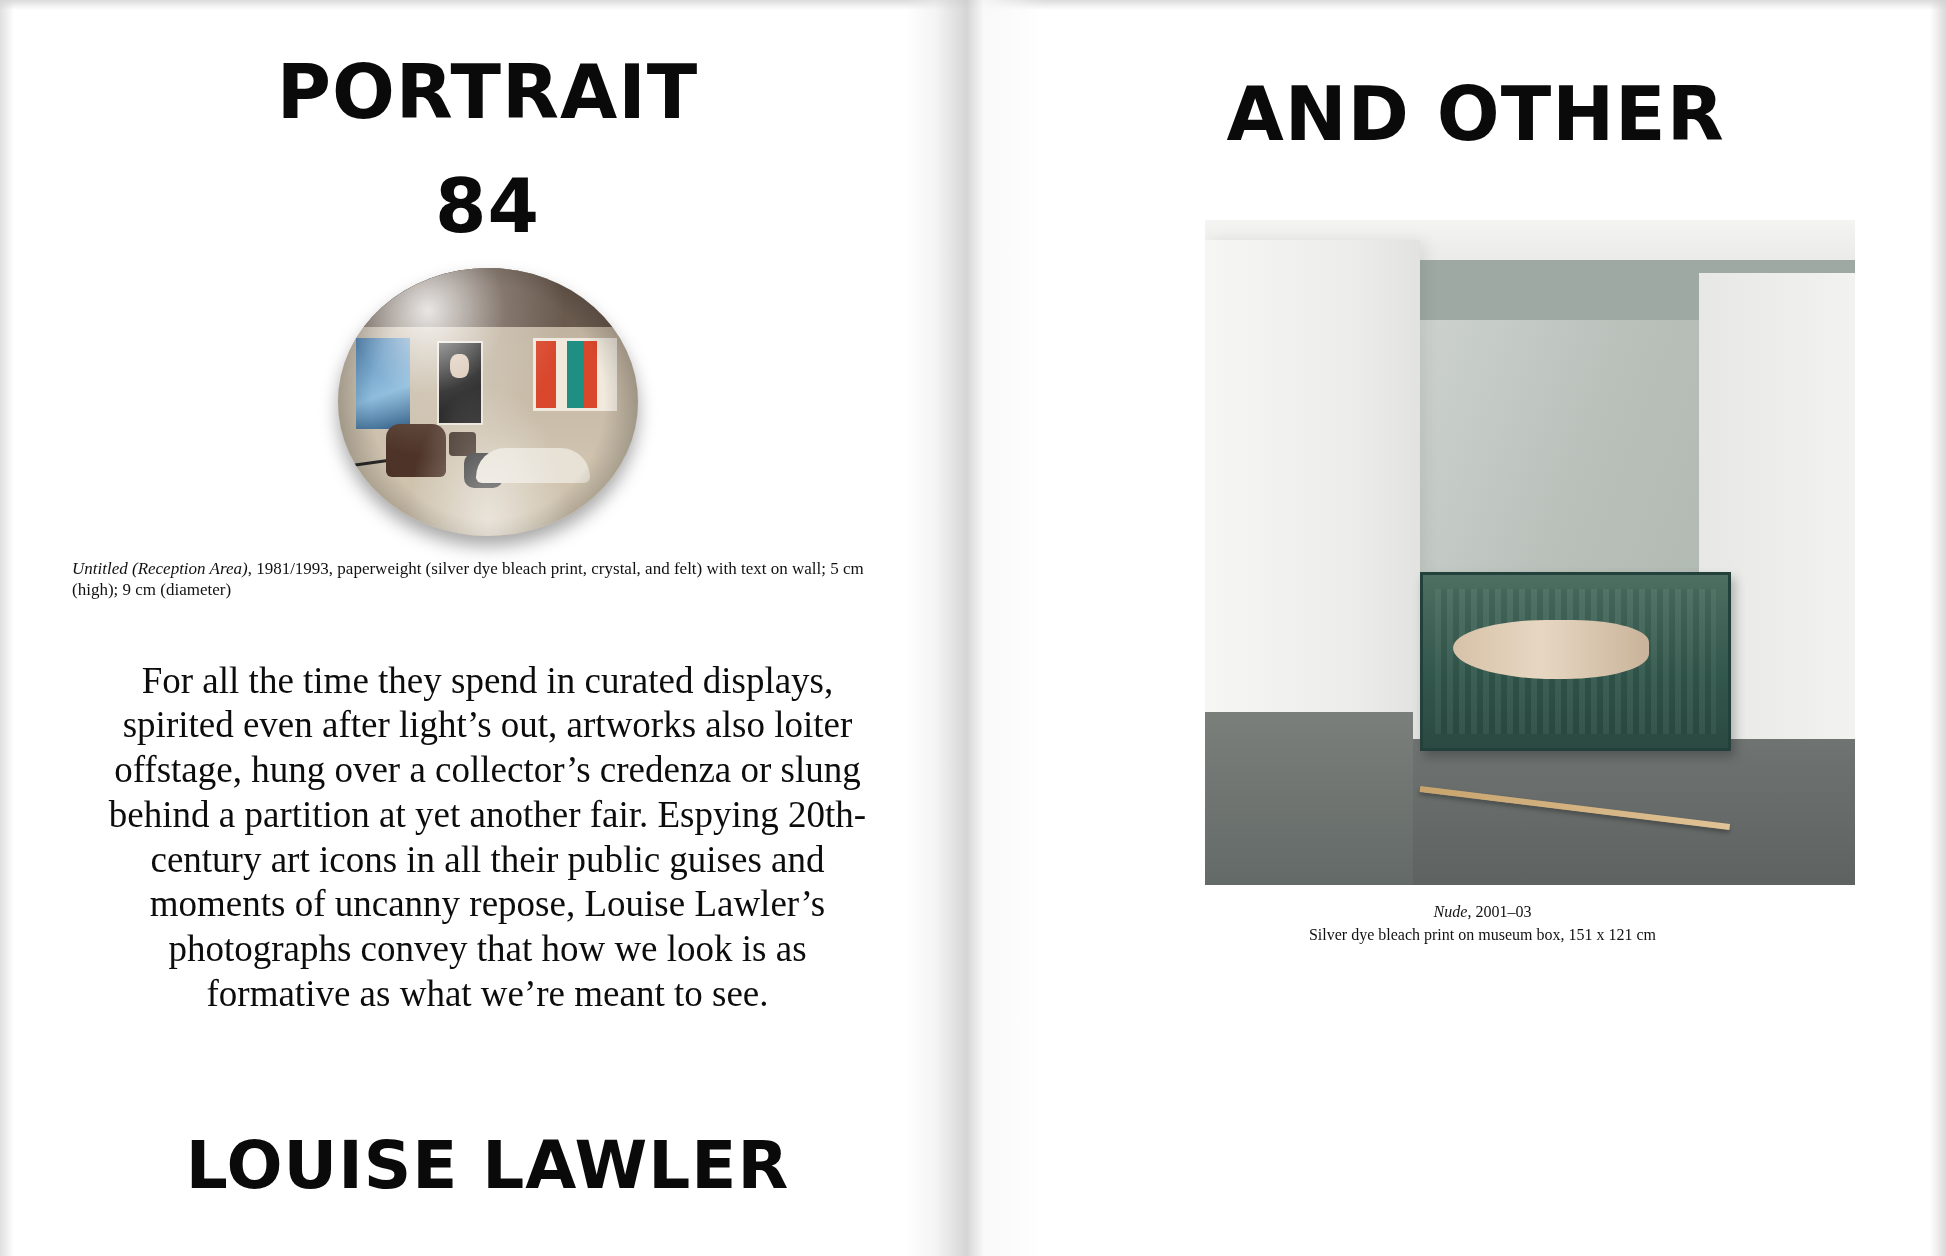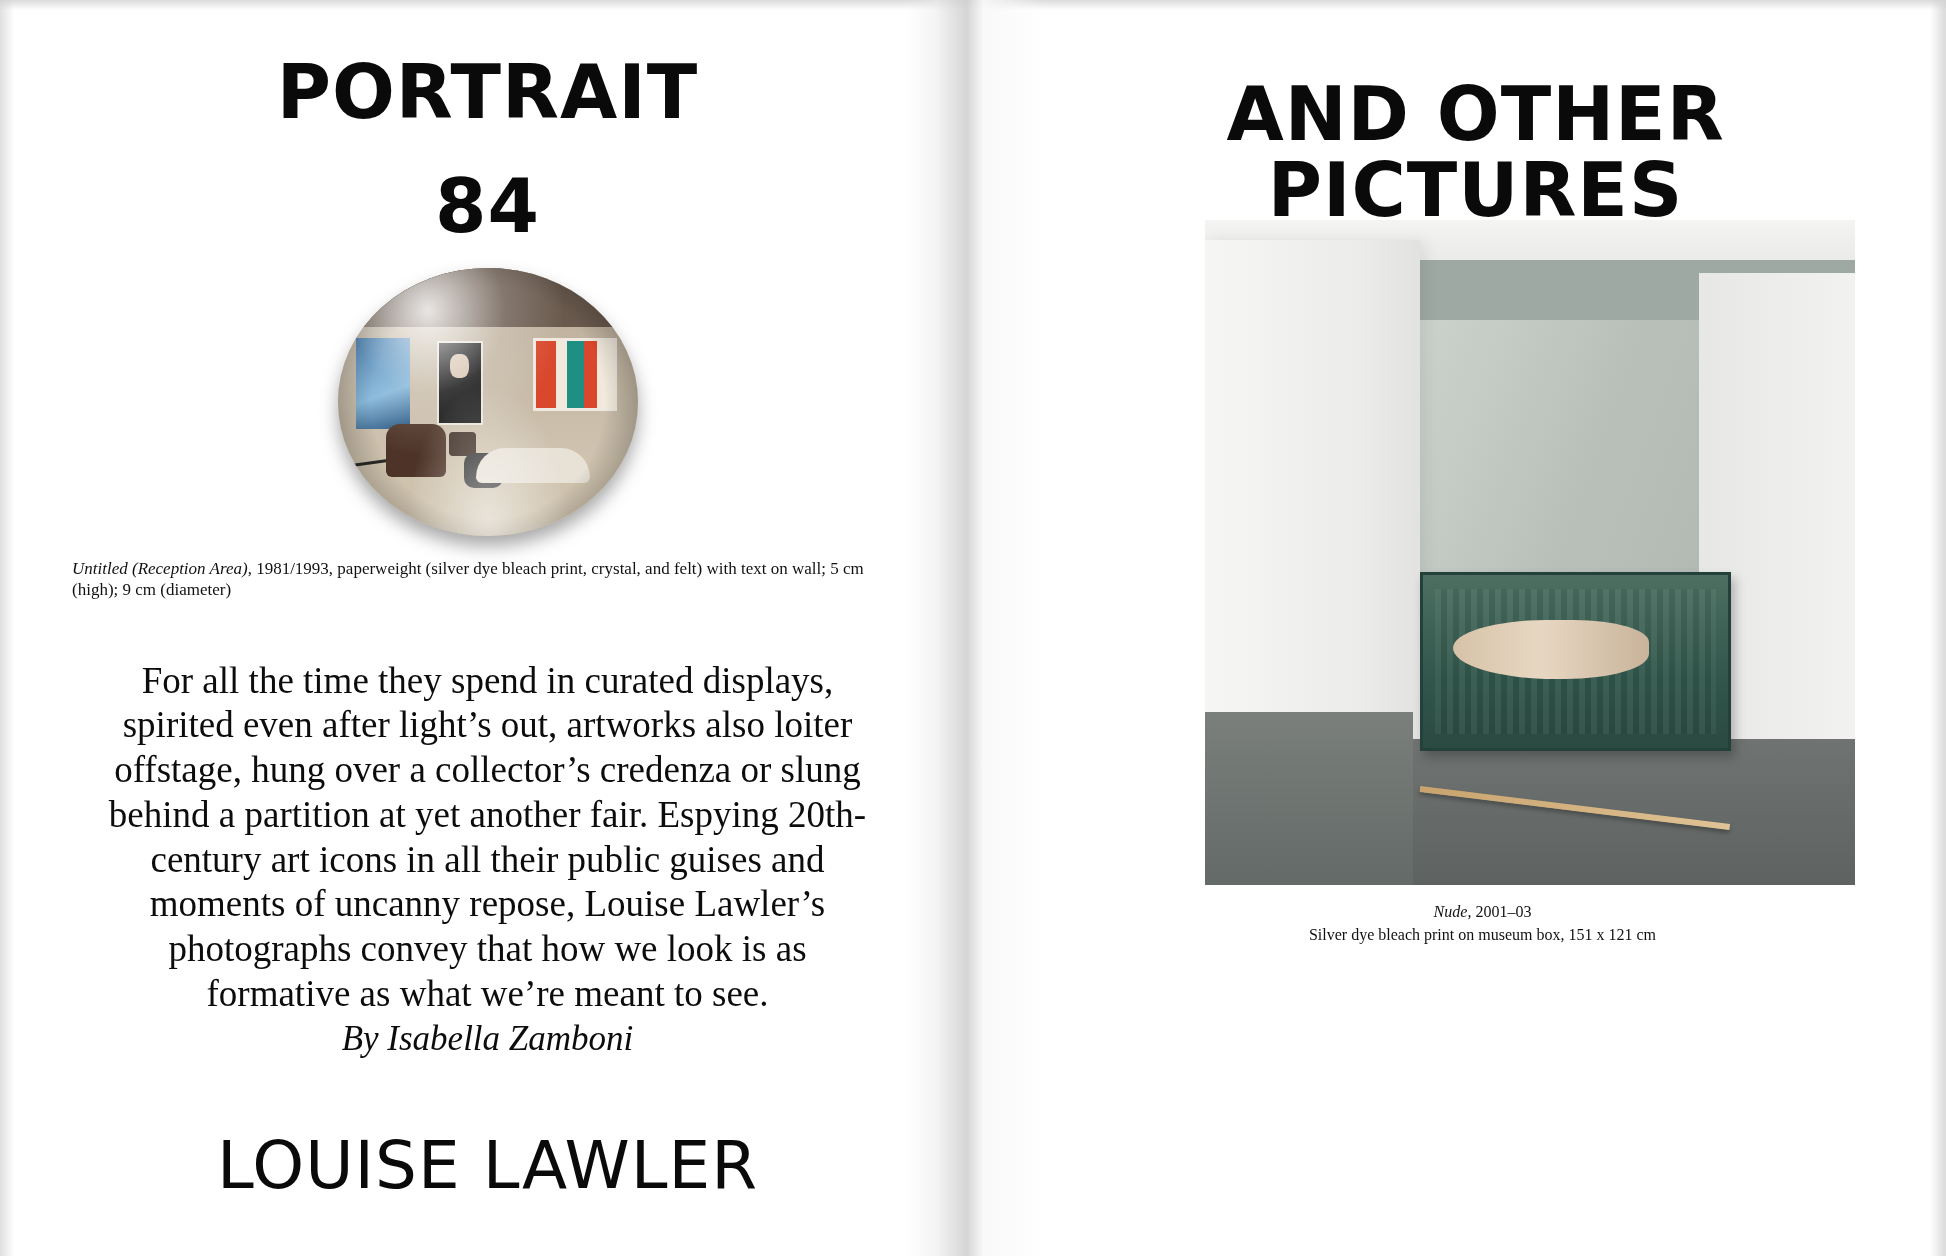--- a/index.html
+++ b/index.html
@@ -219,21 +219,21 @@
     color: #0c0c0c;
   }
 
   .artist-name {
     position: absolute;
     left: 0;
     bottom: 52px;
     width: 100%;
     text-align: center;
     font-family: "DejaVu Sans", sans-serif;
-    font-weight: normal;
+    font-weight: bold;
     font-size: 66px;
     letter-spacing: 1px;
     color: #0a0a0a;
   }
 
   
   .headline-other {
     text-align: center;
     font-family: "DejaVu Sans", sans-serif;
     font-weight: bold;
@@ -360,30 +360,28 @@
         </div>
         <div class="pw-gloss"></div>
       </div>
     </div>
 
     <div class="caption-left">
       <span class="ttl">Untitled (Reception Area)</span><span>, 1981/1993, paperweight (silver dye bleach print, crystal, and felt) with text on wall; 5 cm (high); 9 cm (diameter)</span>
     </div>
 
     <div class="deck">For all the time they spend in curated displays, spirited even after light’s out, artworks also loiter offstage, hung over a collector’s credenza or slung behind a partition at yet another fair. Espying 20th-century art icons in all their public guises and moments of uncanny repose, Louise Lawler’s photographs convey that how we look is as formative as what we’re meant to see.</div>
-    <div class="byline">By Isabella Zamboni</div>
 
     <div class="artist-name">LOUISE LAWLER</div>
   </div>
 
   <div class="page page-right">
 
     <div class="headline-other">
       <span class="l1">AND OTHER</span>
-      <span class="l2">PICTURES</span>
     </div>
 
     <div class="photo-nude">
       <div class="ph-ceiling"></div>
       <div class="ph-backwall"></div>
       <div class="ph-backwall-top"></div>
       <div class="ph-rightwall"></div>
       <div class="ph-frontwall"></div>
       <div class="ph-floor"></div>
       <div class="ph-floor2"></div>

